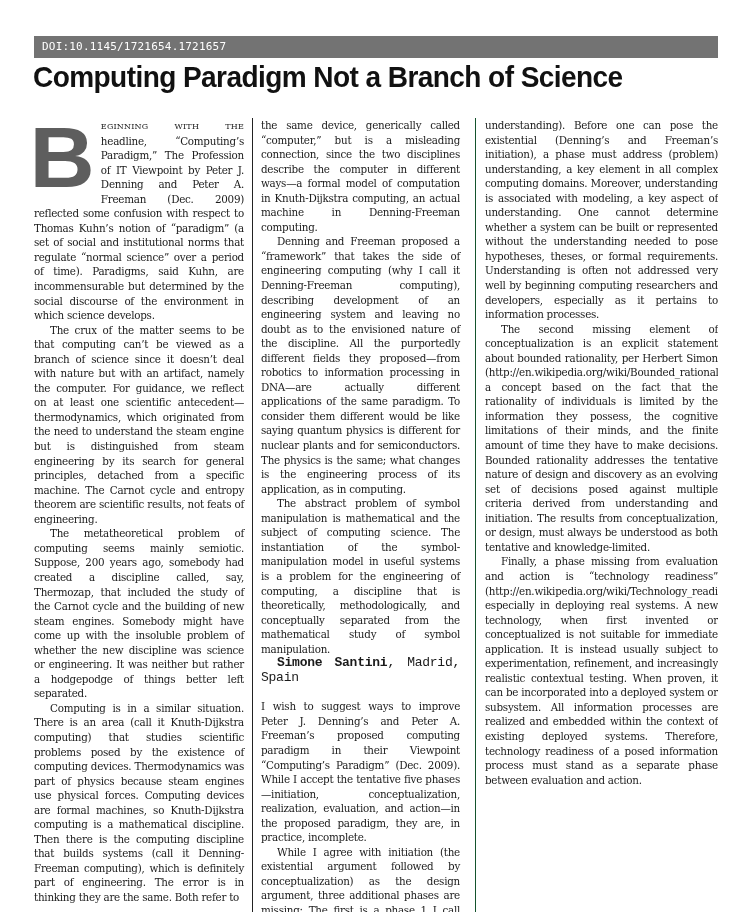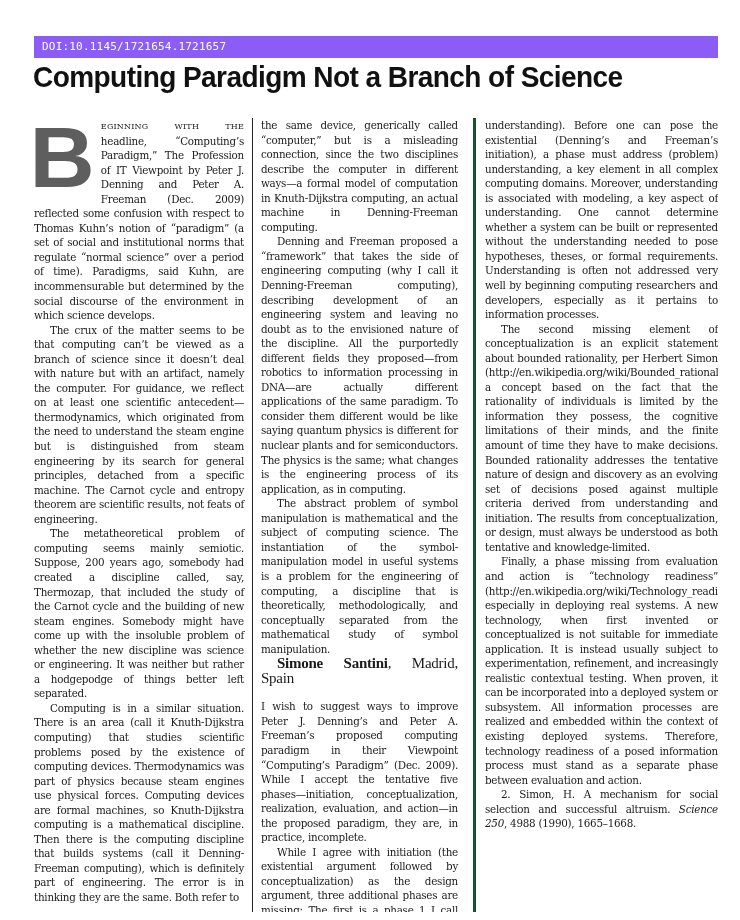--- a/index.html
+++ b/index.html
@@ -1,19 +1,19 @@
 <!DOCTYPE html>
 <html><head>
   <meta charset="utf-8">
   <style>
     html, body { margin: 0; padding: 0; background: #ffffff; }
     body { width: 740px; height: 920px; position: relative; overflow: hidden; }
     .doi-bar {
       position: absolute; left: 34px; top: 36px; width: 684px; height: 22px;
-      background: #8b5cf6; color: #ffffff;
+      background: #737373; color: #ffffff;
       font-family: "DejaVu Sans Mono", monospace; font-size: 11px;
       line-height: 22px; padding-left: 8px; box-sizing: border-box; letter-spacing: 0.2px;
     }
     .title {
       position: absolute; left: 33px; top: 60px; margin: 0;
       font-family: "Liberation Sans", sans-serif; font-weight: bold;
       font-size: 29.5px; letter-spacing: -0.6px; color: #111111;
       transform: scaleX(0.95); transform-origin: left top; white-space: nowrap;
     }
     .columns {
@@ -21,29 +21,29 @@
       display: flex;
     }
     .col {
       font-family: "DejaVu Serif", serif; font-size: 10.35px; line-height: 14.55px;
       color: #1a1a1a; text-align: justify; hyphens: manual;
       box-sizing: border-box; overflow: hidden; letter-spacing: -0.25px;
     }
     .col p { margin: 0; text-indent: 16px; }
     .col p.noindent { text-indent: 0; }
     .col1 { width: 219px; padding-right: 8px; border-right: 1px solid #222; height: 794px; }
-    .col2 { width: 223px; padding-left: 8px; padding-right: 15px; border-right: 3px solid #14532d; height: 794px; }
+    .col2 { width: 223px; padding-left: 8px; padding-right: 15px; border-right: 1px solid #14532d; height: 794px; }
     .col3 { width: 242px; padding-left: 9px; }
     .dropcap {
       float: left; font-family: "Liberation Sans", sans-serif; font-weight: bold;
       font-size: 86px; line-height: 66px; color: #5e5e5e; margin: 6px 8px 0 -3px;
       height: 72px; transform: scaleX(1.05);
     }
     .smallcaps { font-variant: small-caps; font-size: 11px; letter-spacing: 0.2px; }
-    .signature { font-family: Liberation Serif, serif; font-size: 15px; margin: 0; text-indent: 16px; }
+    .signature { font-family: Liberation Mono, monospace; font-size: 13px; margin: 0; text-indent: 16px; }
     .signature b { font-weight: bold; }
     .spacer { height: 14px; }
     i { font-style: italic; }
   </style>
 </head>
 <body>
 
 <div class="doi-bar">
   <span>DOI:10.1145/1721654.1721657</span>
 </div>
@@ -65,16 +65,15 @@
         <div class="spacer"></div>
         <p class="noindent">I wish to suggest ways to improve Peter J. Denning’s and Peter A. Freeman’s proposed computing paradigm in their Viewpoint “Computing’s Paradigm” (Dec. 2009). While I accept the tentative five phases—initiation, conceptualization, realization, evaluation, and action—in the proposed paradigm, they are, in practice, incomplete.</p>
         <p>While I agree with initiation (the existential argument followed by conceptualization) as the design argument, three additional phases are missing: The first is a phase 1 I call understanding (or problem</p>
       </div>
   </div>
   <div class="col col3">
     <div id="col3-flow">
         <p class="noindent">understanding). Before one can pose the existential (Denning’s and Freeman’s initiation), a phase must address (problem) understanding, a key element in all complex computing domains. Moreover, understanding is associated with modeling, a key aspect of understanding. One cannot determine whether a system can be built or represented without the understanding needed to pose hypotheses, theses, or formal requirements. Understanding is often not addressed very well by beginning computing researchers and developers, especially as it pertains to information processes.</p>
         <p>The second missing element of conceptualization is an explicit statement about bounded rationality, per Herbert Simon (http://en.wikipedia.org/wiki/Bounded_rationality), a concept based on the fact that the rationality of individuals is limited by the information they possess, the cognitive limitations of their minds, and the finite amount of time they have to make decisions. Bounded rationality addresses the tentative nature of design and discovery as an evolving set of decisions posed against multiple criteria derived from understanding and initiation. The results from conceptualization, or design, must always be understood as both tentative and knowledge-limited.</p>
         <p>Finally, a phase missing from evaluation and action is “technology readiness” (http://en.wikipedia.org/wiki/Technology_readiness_level), especially in deploying real systems. A new technology, when first invented or conceptualized is not suitable for immediate application. It is instead usually subject to experimentation, refinement, and increasingly realistic contextual testing. When proven, it can be incorporated into a deployed system or subsystem. All information processes are realized and embedded within the context of existing deployed systems. Therefore, technology readiness of a posed information process must stand as a separate phase between evaluation and action.</p>
-        <p><span>2. Simon, H. A mechanism for social selection and successful altruism. </span><i>Science 250</i><span>, 4988 (1990), 1665–1668.</span></p>
       </div>
   </div>
 </div>
 
 </body></html>

